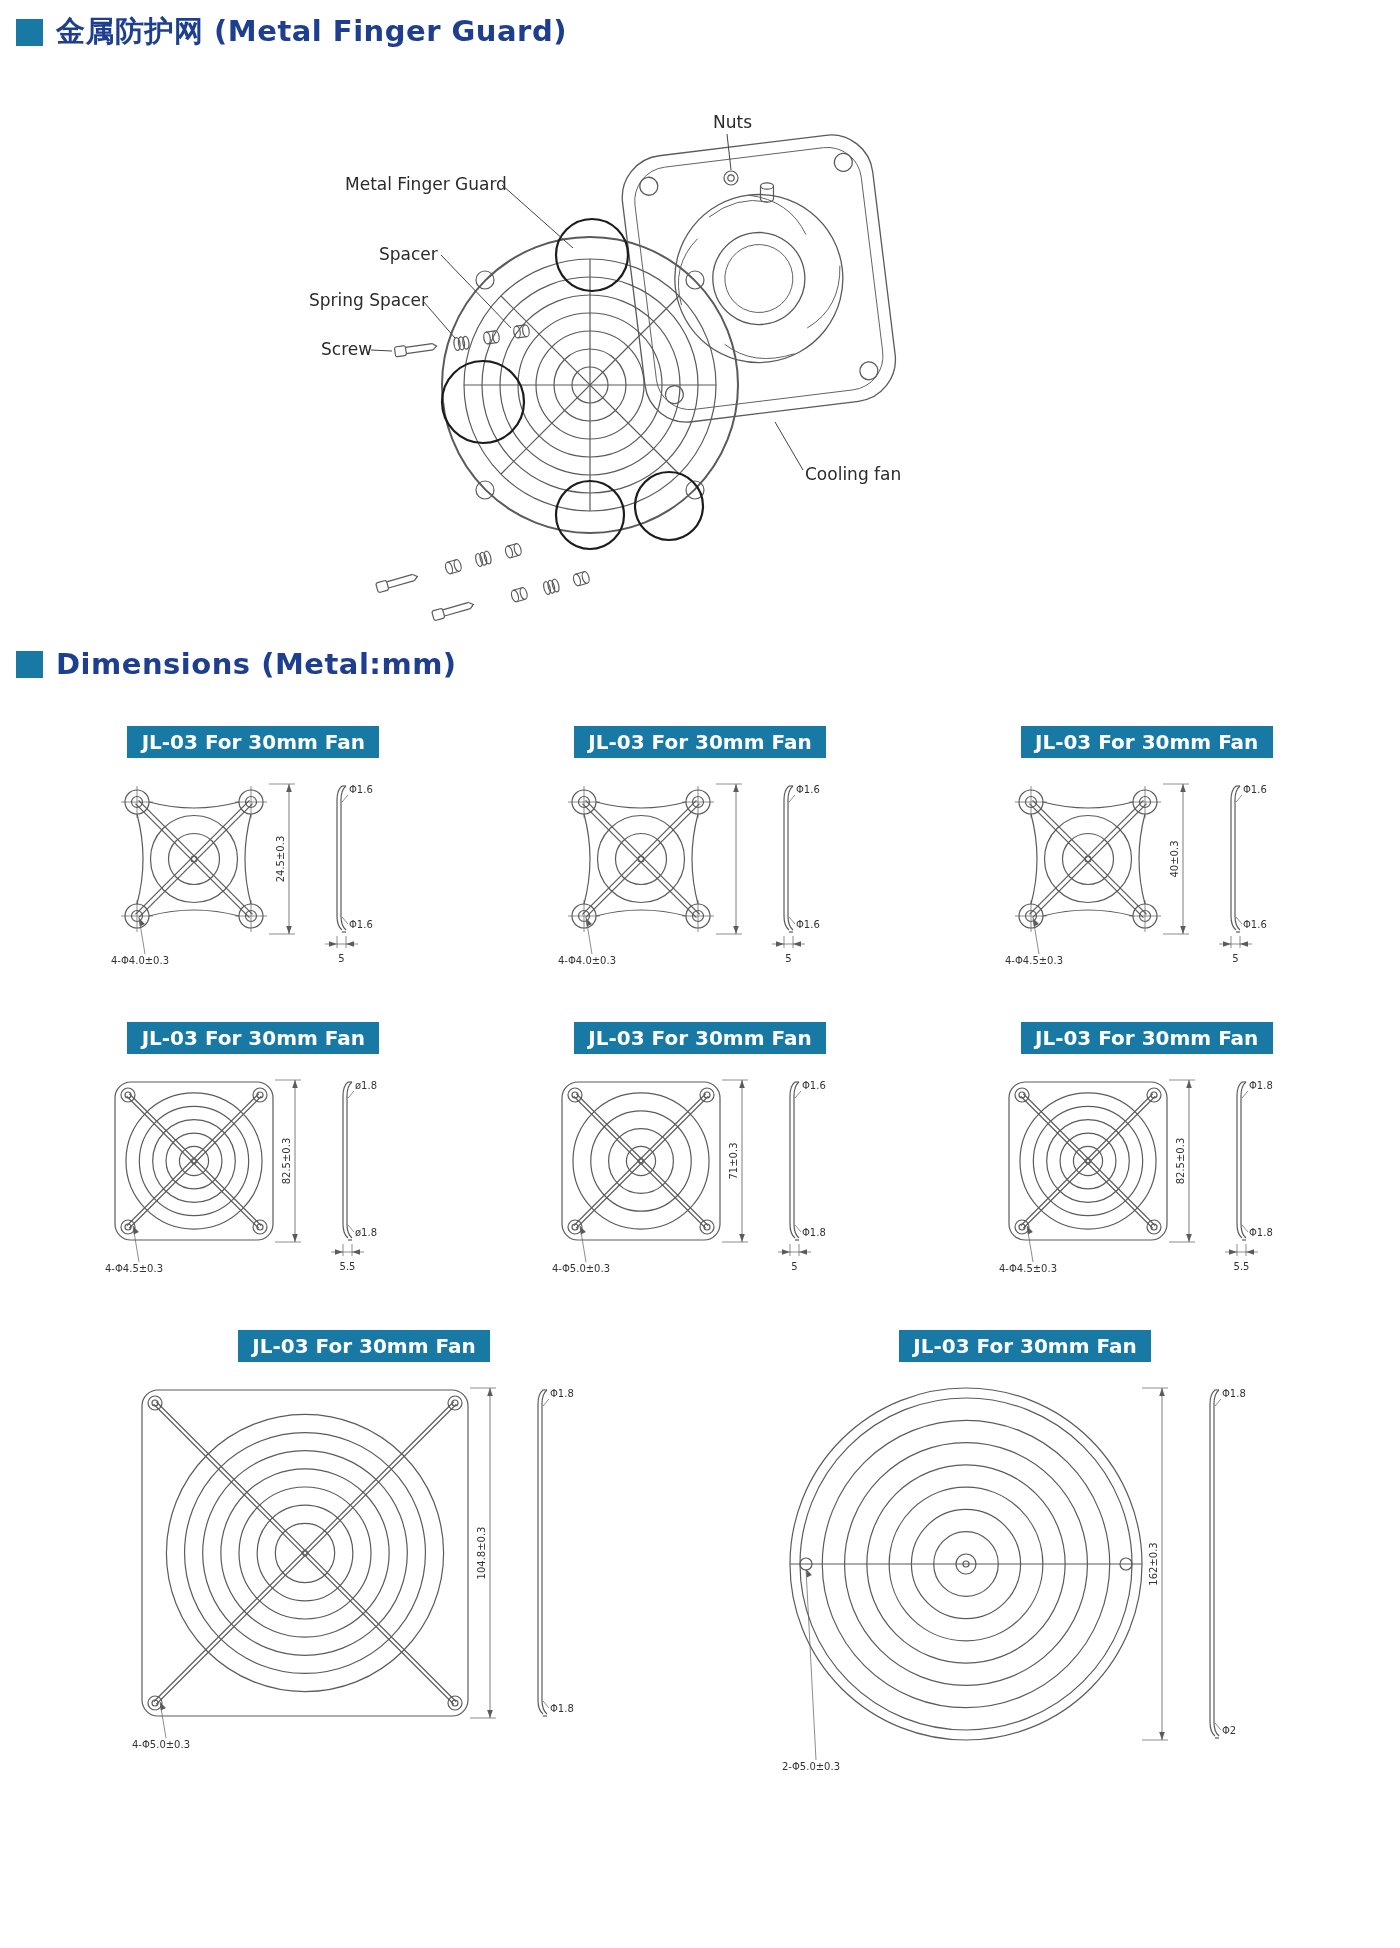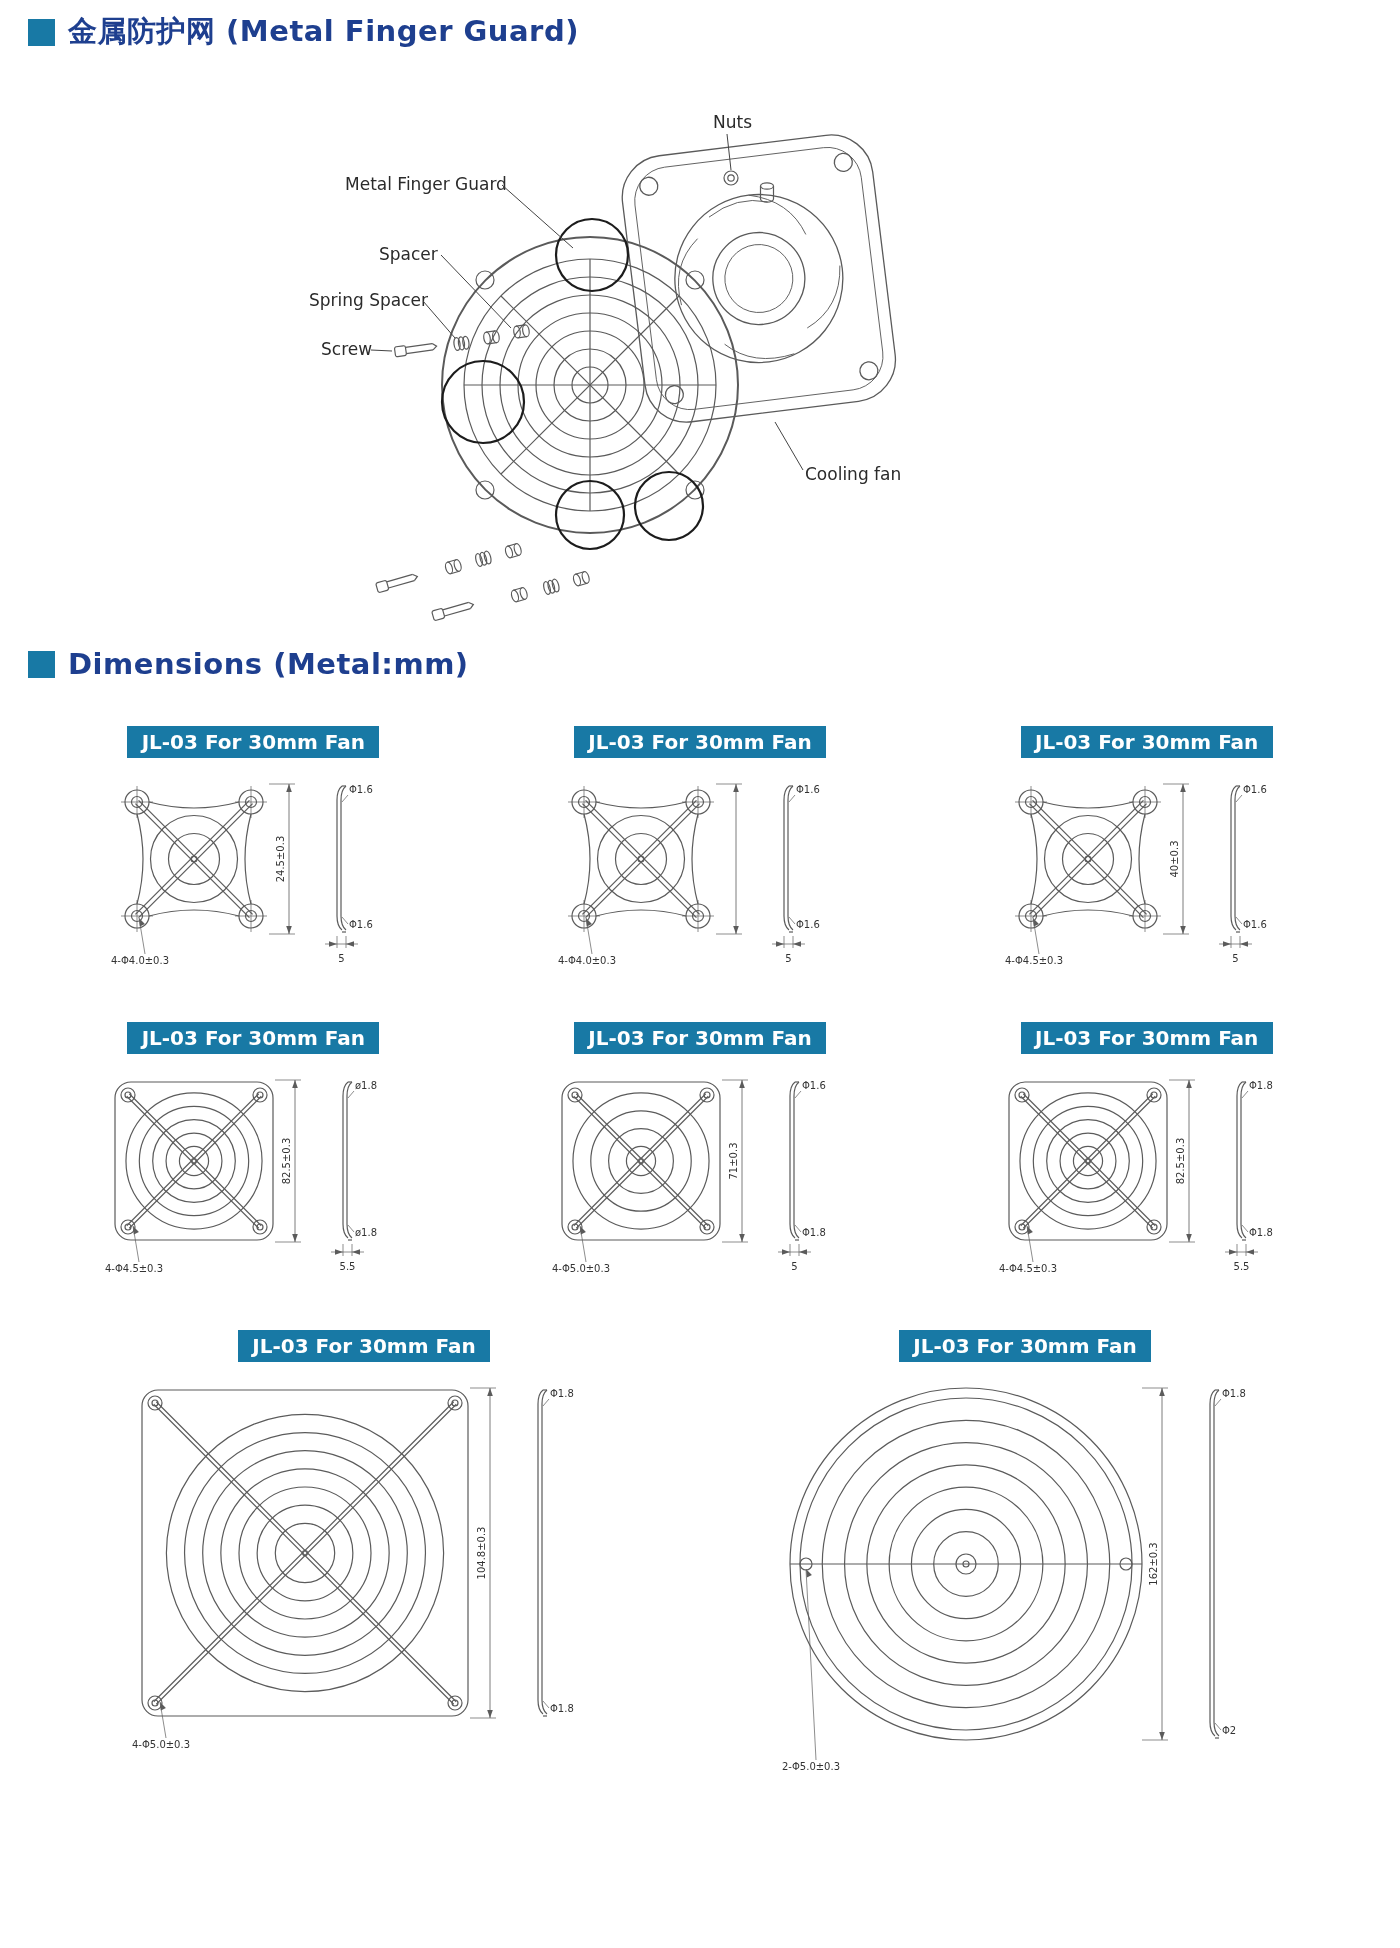--- a/index.html
+++ b/index.html
@@ -2,21 +2,21 @@
 <html style="--accent: #1879A5; --title-blue: #1E3F8F;"><head>
 <meta charset="utf-8">
 <style>
   * { margin:0; padding:0; box-sizing:border-box; }
   html,body { background:#ffffff; }
   .page {
     width:1400px; height:1948px; position:relative; overflow:hidden;
     background:#ffffff;
     font-family:"DejaVu Sans","Liberation Sans",sans-serif;
   }
-  .sec-header { display:flex; align-items:center; gap:13px; padding:12px 0 0 28px; }
+  .sec-header { display:flex; align-items:center; gap:13px; padding:12px 0 0 16px; }
   .sec-header .bullet { width:27px; height:27px; background:var(--accent,#1879A5); flex:0 0 auto; }
   .sec-header .hd-text { font-size:29px; font-weight:bold; color:var(--title-blue,#1E3F8F); letter-spacing:0.5px; }
   .exploded { margin:38px 0 0 265px; width:700px; height:545px; }
   .grid3 {
     display:grid; grid-template-columns:1fr 1fr 1fr;
     margin-top:45px; padding:0 30px; row-gap:44px;
   }
   .row2flex { display:flex; justify-content:center; gap:170px; margin-top:44px; }
   .cell { text-align:center; }
   .banner {

